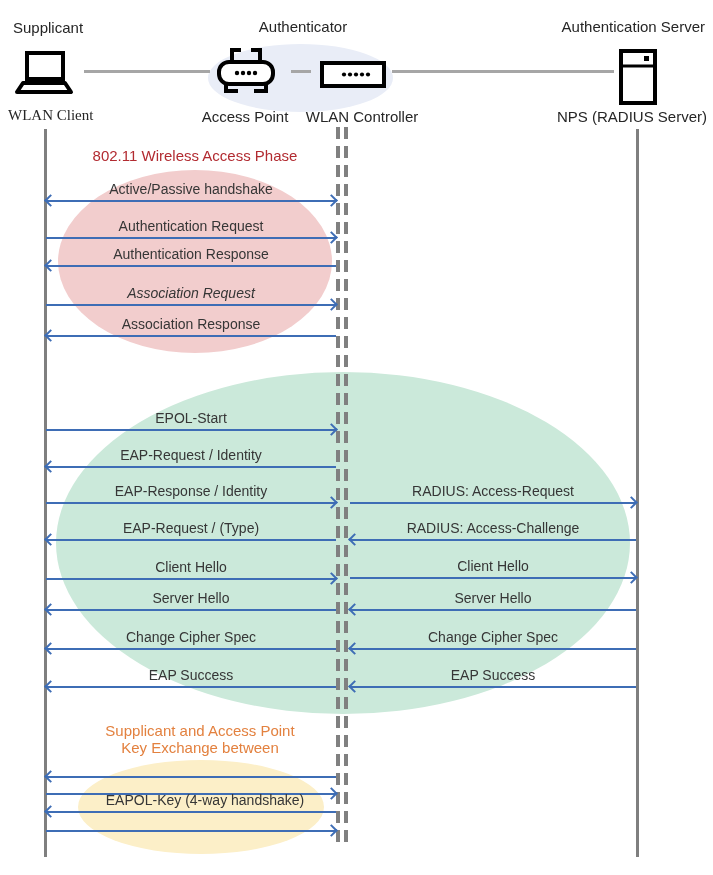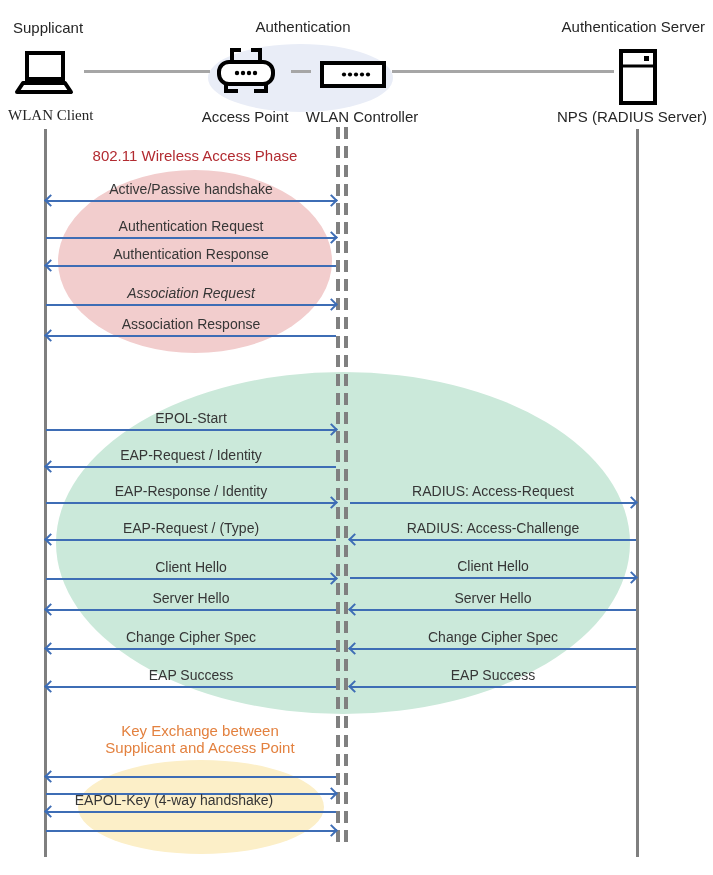--- a/index.html
+++ b/index.html
@@ -31,21 +31,21 @@
   <div class="ellipse" style="left:208px;top:44px;width:185px;height:68px;background:#e9edf7;"></div>
   <div class="ellipse" style="left:58px;top:170px;width:274px;height:183px;background:#f2cdcd;"></div>
   <div class="ellipse" style="left:56px;top:372px;width:574px;height:342px;background:#cbe9da;"></div>
   <div class="ellipse" style="left:78px;top:760px;width:246px;height:94px;background:#fcefc8;"></div>
 
   <div class="connector" style="left:84px;top:70px;width:126px;"></div>
   <div class="connector" style="left:291px;top:70px;width:20px;"></div>
   <div class="connector" style="left:392px;top:70px;width:222px;"></div>
 
   <div class="role-label" style="left:13px;top:19px;">Supplicant</div>
-  <div class="role-label" style="left:203px;top:18px;width:200px;text-align:center;">Authentication</div>
+  <div class="role-label" style="left:203px;top:18px;width:200px;text-align:center;">Authenticator</div>
   <div class="role-label" style="right:8px;top:18px;">Authentication Server</div>
 
   <div class="abs" style="left:12px;top:50px;">
     <svg width="64" height="46" viewBox="0 0 64 46">
       <rect x="15" y="3" width="36" height="26" fill="#fff" stroke="#000" stroke-width="4"></rect>
       <path d="M11 33 L53 33 L59 42 L5 42 Z" fill="#fff" stroke="#000" stroke-width="4" stroke-linejoin="round"></path>
     </svg>
   </div>
   <div class="abs" style="left:214px;top:44px;">
     <svg width="64" height="54" viewBox="0 0 64 54">
@@ -83,22 +83,22 @@
   <div class="dev-label" style="left:292px;top:108px;width:140px;">WLAN Controller</div>
   <div class="dev-label" style="right:6px;top:108px;width:150px;text-align:center;">NPS (RADIUS Server)</div>
 
   <div class="lifeline" style="left:44px;top:129px;height:728px;"></div>
   <div class="dashline" style="left:336px;top:127px;height:722px;"></div>
   <div class="dashline" style="left:344px;top:127px;height:722px;"></div>
   <div class="lifeline" style="left:636px;top:129px;height:728px;"></div>
 
   <div class="phase-title" style="left:60px;top:147px;width:270px;color:#b22b31;">802.11 Wireless Access Phase</div>
   <div class="phase-title" style="left:70px;top:722px;width:260px;color:#e3813f;">
+    <div>Supplicant and Access Point</div>
     <div>Key Exchange between</div>
-    <div>Supplicant and Access Point</div>
   </div>
 
   <div class="abs" id="message-layer" style="left:0;top:0;">
       <div class="msg-line" style="left:46px;top:200px;width:290px;"></div>
       <div class="msg-head r" style="left:327px;top:196px;"></div>
       <div class="msg-head l" style="left:46px;top:196px;"></div>
       <div class="msg-label" style="left:191px;top:181px;">Active/Passive handshake</div>
       <div class="msg-line" style="left:46px;top:237px;width:290px;"></div>
       <div class="msg-head r" style="left:327px;top:233px;"></div>
       <div class="msg-label" style="left:191px;top:218px;">Authentication Request</div>
@@ -152,18 +152,18 @@
       <div class="msg-label" style="left:191px;top:667px;">EAP Success</div>
       <div class="msg-line" style="left:350px;top:686px;width:286px;"></div>
       <div class="msg-head l" style="left:350px;top:682px;"></div>
       <div class="msg-label" style="left:493px;top:667px;">EAP Success</div>
       <div class="msg-line" style="left:46px;top:776px;width:290px;"></div>
       <div class="msg-head l" style="left:46px;top:772px;"></div>
       <div class="msg-line" style="left:46px;top:793px;width:290px;"></div>
       <div class="msg-head r" style="left:327px;top:789px;"></div>
       <div class="msg-line" style="left:46px;top:811px;width:290px;"></div>
       <div class="msg-head l" style="left:46px;top:807px;"></div>
-      <div class="msg-label" style="left:174px;top:792px;">EAPOL-Key (4-way handshake)</div>
+      <div class="msg-label" style="left:205px;top:792px;">EAPOL-Key (4-way handshake)</div>
       <div class="msg-line" style="left:46px;top:830px;width:290px;"></div>
       <div class="msg-head r" style="left:327px;top:826px;"></div>
     </div>
 
 </div>
 
 </body></html>

